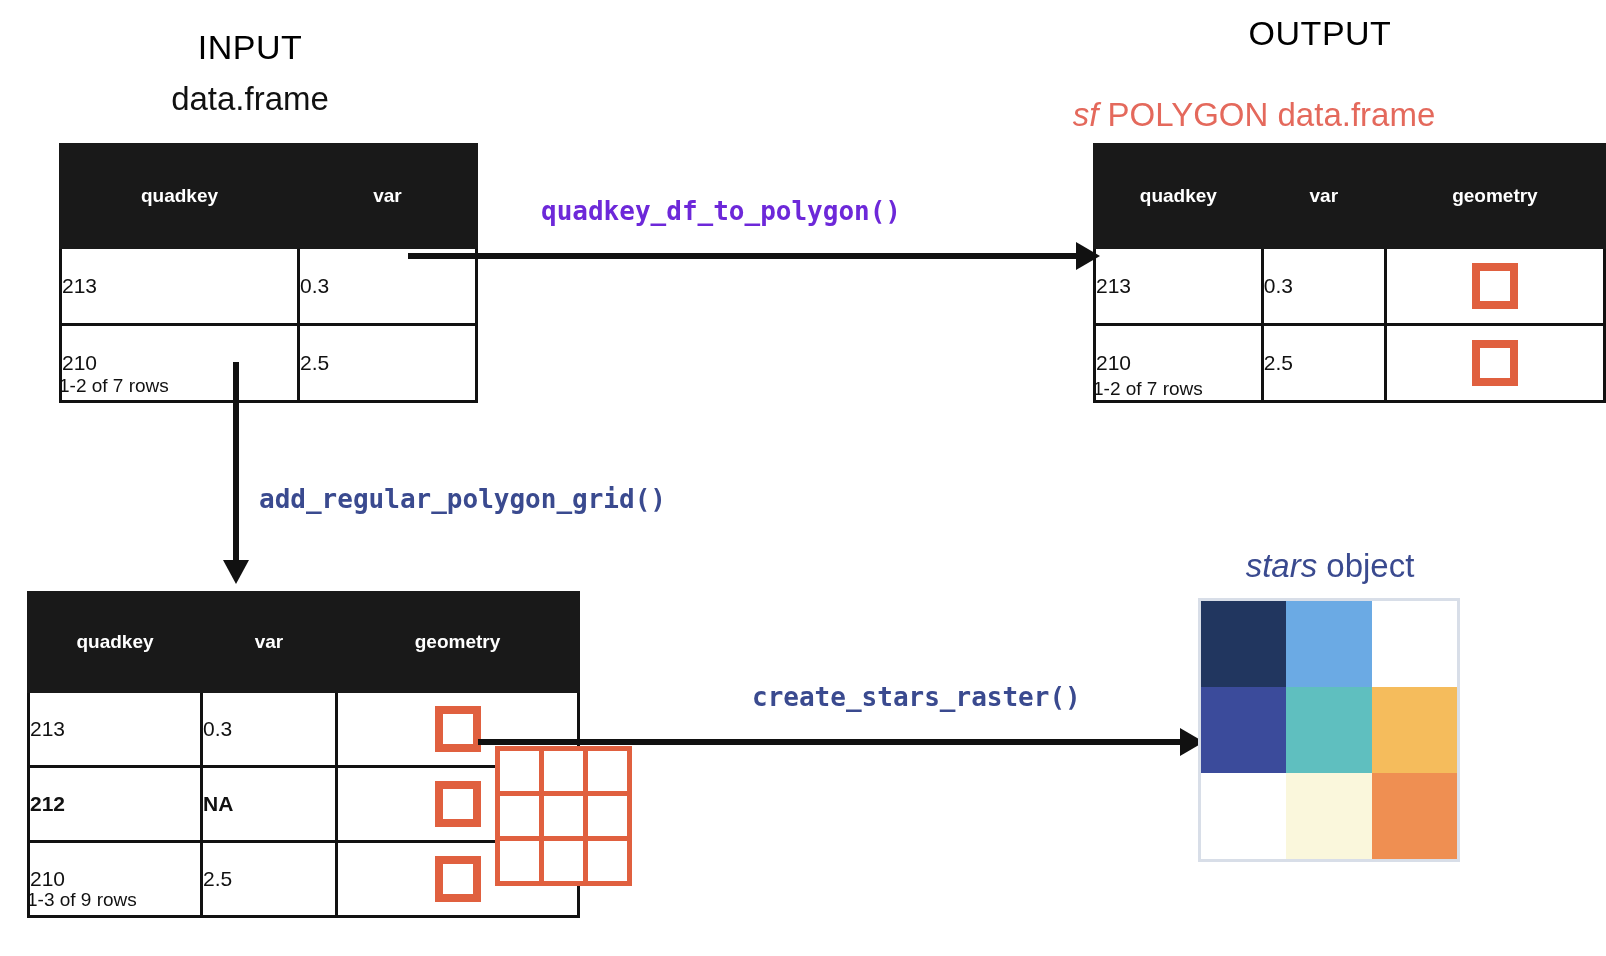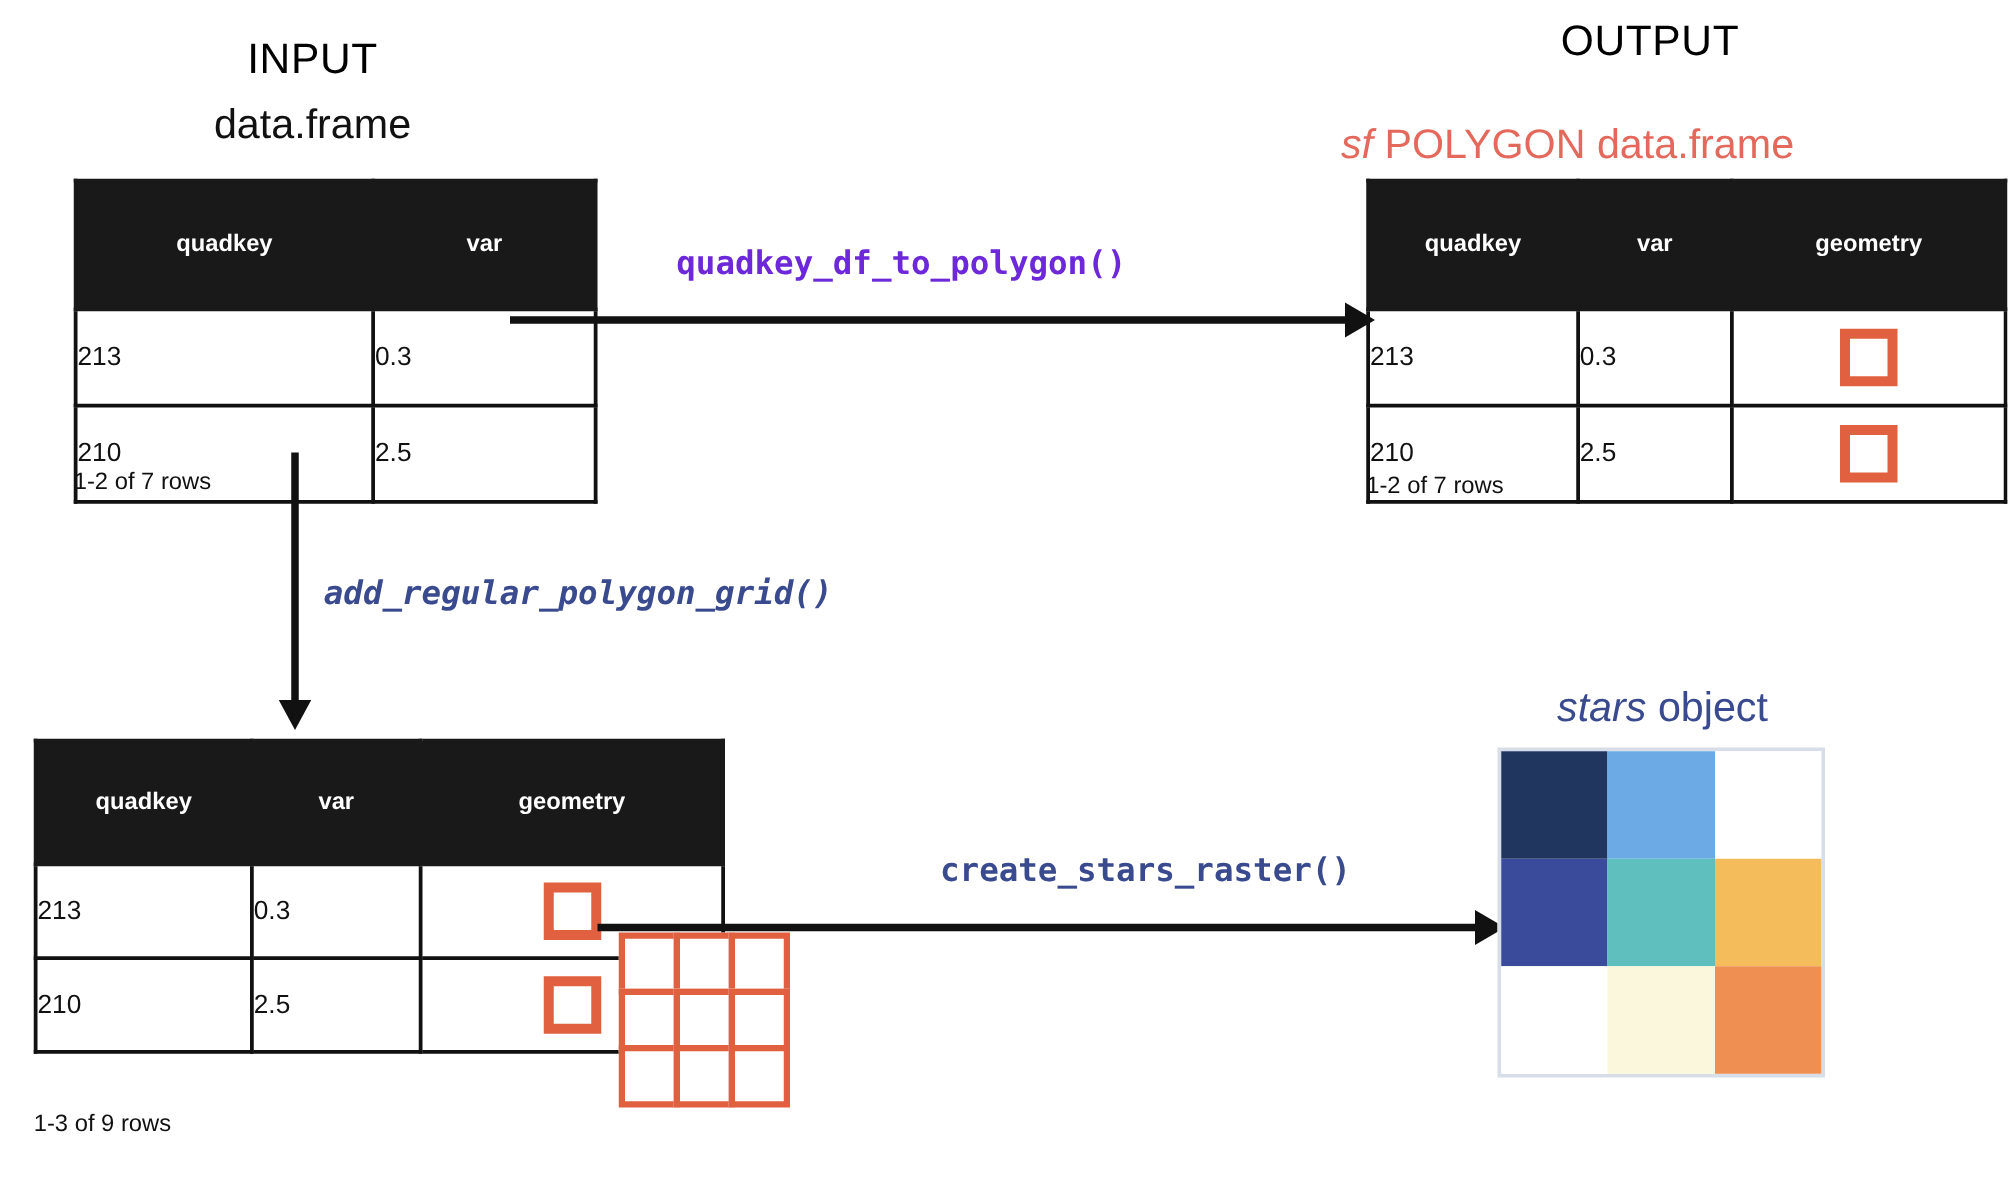--- a/index.html
+++ b/index.html
@@ -189,35 +189,42 @@
 <svg class="arrow" style="left:408px; top:236px;" width="688" height="40" viewBox="0 0 688 40">
   <line x1="0" y1="20" x2="668" y2="20" stroke="#111111" stroke-width="6"></line>
   <polygon points="668,6 692,20 668,34" fill="#111111"></polygon>
 </svg>
 <div class="abs fn-label fn-red" style="left:541px; top:196px;">quadkey_df_to_polygon()</div>
 
 <svg class="arrow" style="left:220px; top:362px;" width="40" height="222" viewBox="0 0 40 222">
   <line x1="16" y1="0" x2="16" y2="198" stroke="#111111" stroke-width="6"></line>
   <polygon points="3,198 29,198 16,222" fill="#111111"></polygon>
 </svg>
-<div class="abs fn-label fn-blue" style="left:259px; top:460px;font-style:italic;">add_regular_polygon_grid()</div>
+<div class="abs fn-label fn-blue" style="left:259px; top:484px;">add_regular_polygon_grid()</div>
 
 <div class="abs" style="left:27px; top:591px;">
   <table class="df">
     <thead>
       <tr>
         <th style="width:138px; height:64px;">quadkey</th>
         <th style="width:100px; height:64px;">var</th>
         <th style="width:207px; height:64px;">geometry</th>
       </tr>
     </thead>
     <tbody>
       <tr>
         <td style="height:72px;">213</td>
         <td style="height:72px;">0.3</td>
+        <td style="height:72px;">
+          <div class="poly-square"></div>
+        </td>
+      </tr>
+      <tr class="bold-row">
+        <td style="height:72px;">212</td>
+        <td style="height:72px;">NA</td>
         <td style="height:72px;">
           <div class="poly-square"></div>
         </td>
       </tr>
       <tr>
         <td style="height:72px;">210</td>
         <td style="height:72px;">2.5</td>
         <td style="height:72px;">
           <div class="poly-square"></div>
         </td>

